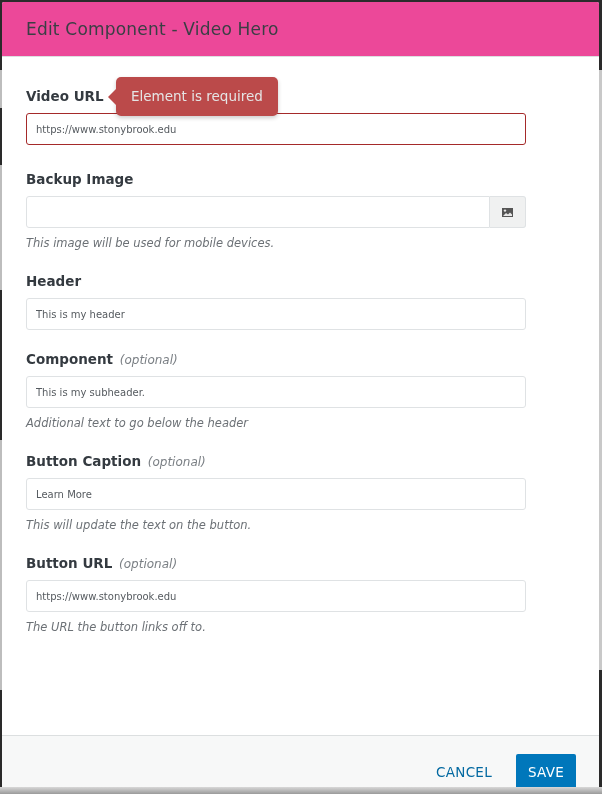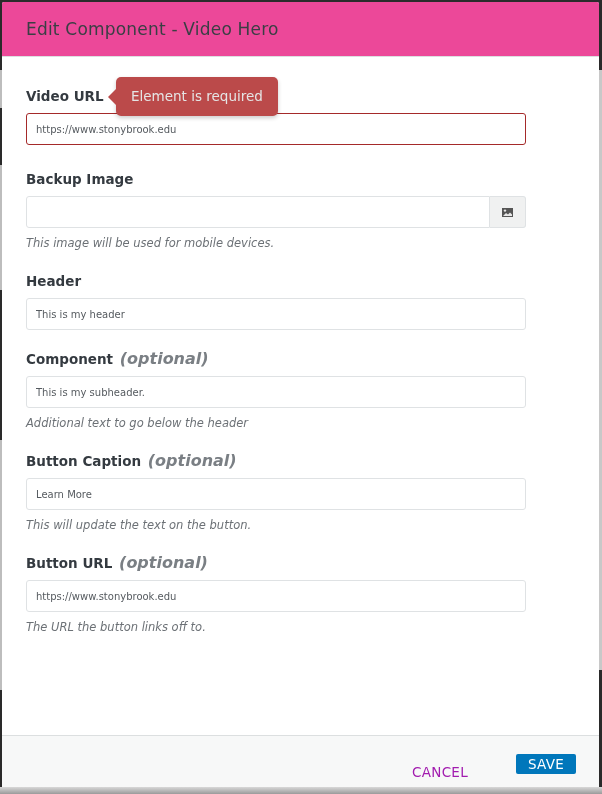--- a/index.html
+++ b/index.html
@@ -18,21 +18,21 @@
   .modal-header {
     height: 55px; background: #ec4899; border-bottom: 1px solid #dcdfe0;
     padding: 0 0 0 24px; display: flex; align-items: center;
   }
   .modal-title { font-size: 17px; color: #3a3f44; font-weight: normal; letter-spacing: 0.2px; }
 
   .modal-body { padding: 29px 0 0 24px; position: relative; }
 
   .field { width: 500px; margin-bottom: 0; }
   .field-label { font-size: 13.5px; font-weight: bold; color: #343a40; height: 20px; line-height: 20px; display: block; }
-  .field-label .optional { font-weight: bold; font-style: italic; color: #7a7f84; font-size: 16px; margin-left: 2px; }
+  .field-label .optional { font-weight: normal; font-style: italic; color: #7a7f84; font-size: 12px; margin-left: 2px; }
 
   .input {
     display: block; width: 500px; height: 32px; margin-top: 7px;
     border: 1px solid #dfe2e4; border-radius: 3px; background: #fff;
     font-family: inherit; font-size: 10px; color: #555a5f; padding: 0 9px;
     line-height: 30px; outline: none;
   }
   .input.error { border-color: #a52a2a; }
 
   .help { font-size: 11.5px; font-style: italic; color: #6c7176; margin-top: 6px; line-height: 18px; }
@@ -53,22 +53,22 @@
   .tooltip::before {
     content: ""; position: absolute; left: -8px; top: 12px;
     border-top: 8px solid transparent; border-bottom: 8px solid transparent; border-right: 8px solid #bb4a4a;
   }
 
   .modal-footer {
     position: absolute; left: 0; top: 733px; width: 597px; height: 62px;
     background: #f7f8f8; border-top: 1px solid #dcdfe0;
   }
   .btn { position: absolute; font-family: inherit; font-size: 13.5px; letter-spacing: 0.3px; cursor: pointer; border: none; }
-  .btn-cancel { left: 402px; top: 19px; height: 34px; width: 72px; background: transparent; color: #a21caf; }
-  .btn-save { left: 514px; top: 18px; height: 20px; width: 60px; background: #0077bb; color: #ffffff; border-radius: 2px; }
+  .btn-cancel { left: 426px; top: 19px; height: 34px; width: 72px; background: transparent; color: #0369a1; }
+  .btn-save { left: 514px; top: 18px; height: 36px; width: 60px; background: #0077bb; color: #ffffff; border-radius: 2px; }
 
   .bottom-shadow { position: absolute; left: 0; top: 787px; width: 602px; height: 7px; background: linear-gradient(#d8d8d8, #9a9a9a); }
 </style>
 </head>
 <body>
 
 <div class="backdrop-left">
   <div class="seg" style="top:70px;height:38px;"></div>
   <div class="seg" style="top:165px;height:125px;"></div>
   <div class="seg" style="top:440px;height:250px;"></div>

